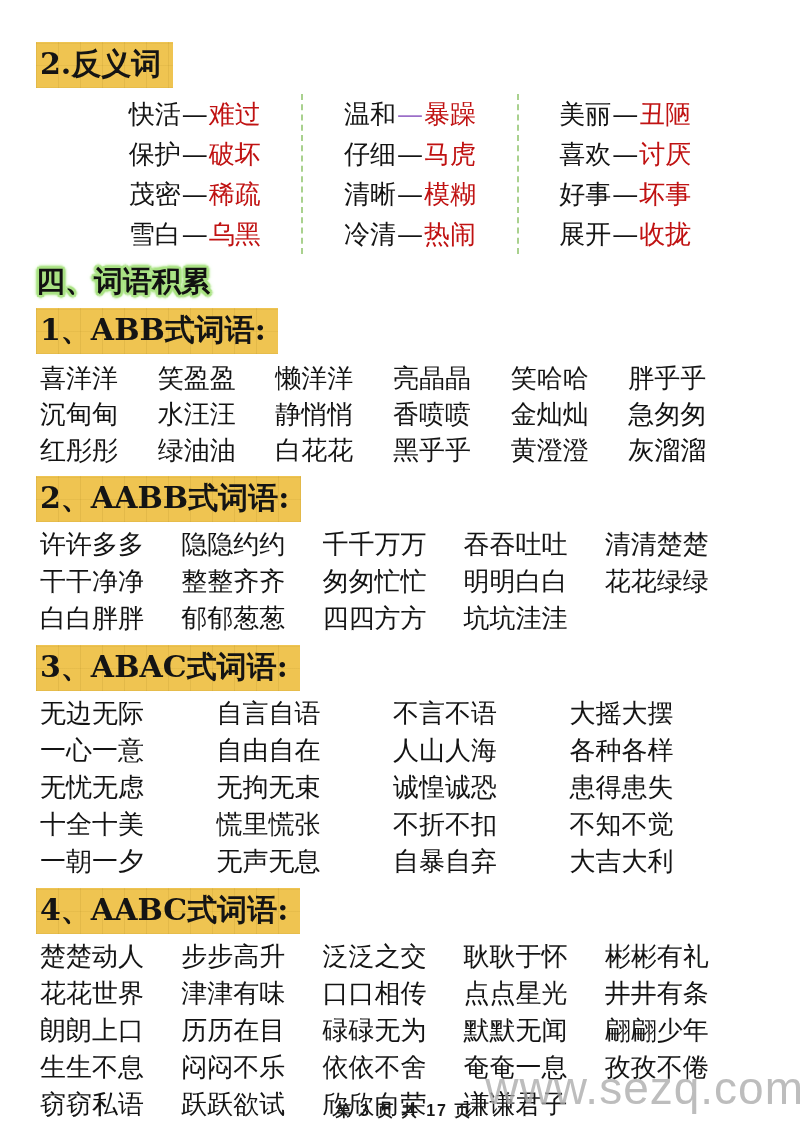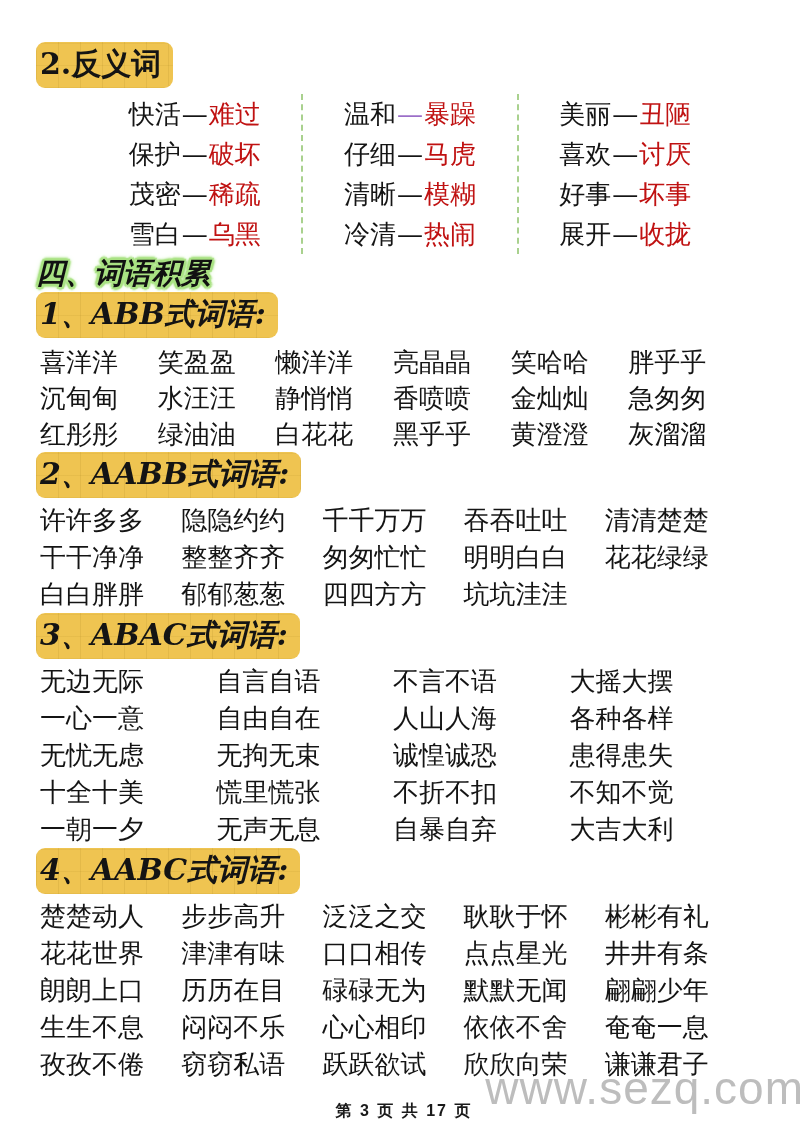--- a/index.html
+++ b/index.html
@@ -19,24 +19,23 @@
   .hl-yellow {
     display: inline-block;
     background-color: var(--highlight-yellow, #efc451);
     background-image:
       repeating-linear-gradient(90deg, rgba(120,90,0,0.10) 0 1px, transparent 1px 22px),
       repeating-linear-gradient(0deg, rgba(120,90,0,0.07) 0 1px, transparent 1px 22px);
     font-weight: bold;
     font-size: 30px;
     line-height: 38px;
     padding: 3px 12px 5px 4px;
-    border-radius: 9px;
   }
   .heading-row { margin: 0; }
-  .heading-row.mt { margin-top: 0; font-style: italic; }
+  .heading-row.mt { margin-top: 8px; }
 
   .hl-green {
     display: inline-block;
     font-weight: bold;
     font-size: 29px;
     line-height: 38px;
     color: #111;
     text-shadow:
       -2px -2px 1px var(--glow-green, #a9e283),
        2px -2px 1px var(--glow-green, #a9e283),
@@ -235,21 +234,20 @@
       <div class="word">口口相传</div>
       <div class="word">点点星光</div>
       <div class="word">井井有条</div>
       <div class="word">朗朗上口</div>
       <div class="word">历历在目</div>
       <div class="word">碌碌无为</div>
       <div class="word">默默无闻</div>
       <div class="word">翩翩少年</div>
       <div class="word">生生不息</div>
       <div class="word">闷闷不乐</div>
-      <div class="word">心心相印</div>
       <div class="word">依依不舍</div>
       <div class="word">奄奄一息</div>
       <div class="word">孜孜不倦</div>
       <div class="word">窃窃私语</div>
       <div class="word">跃跃欲试</div>
       <div class="word">欣欣向荣</div>
       <div class="word">谦谦君子</div>
     </div>
 
   <div class="watermark">www.sezq.com</div>

